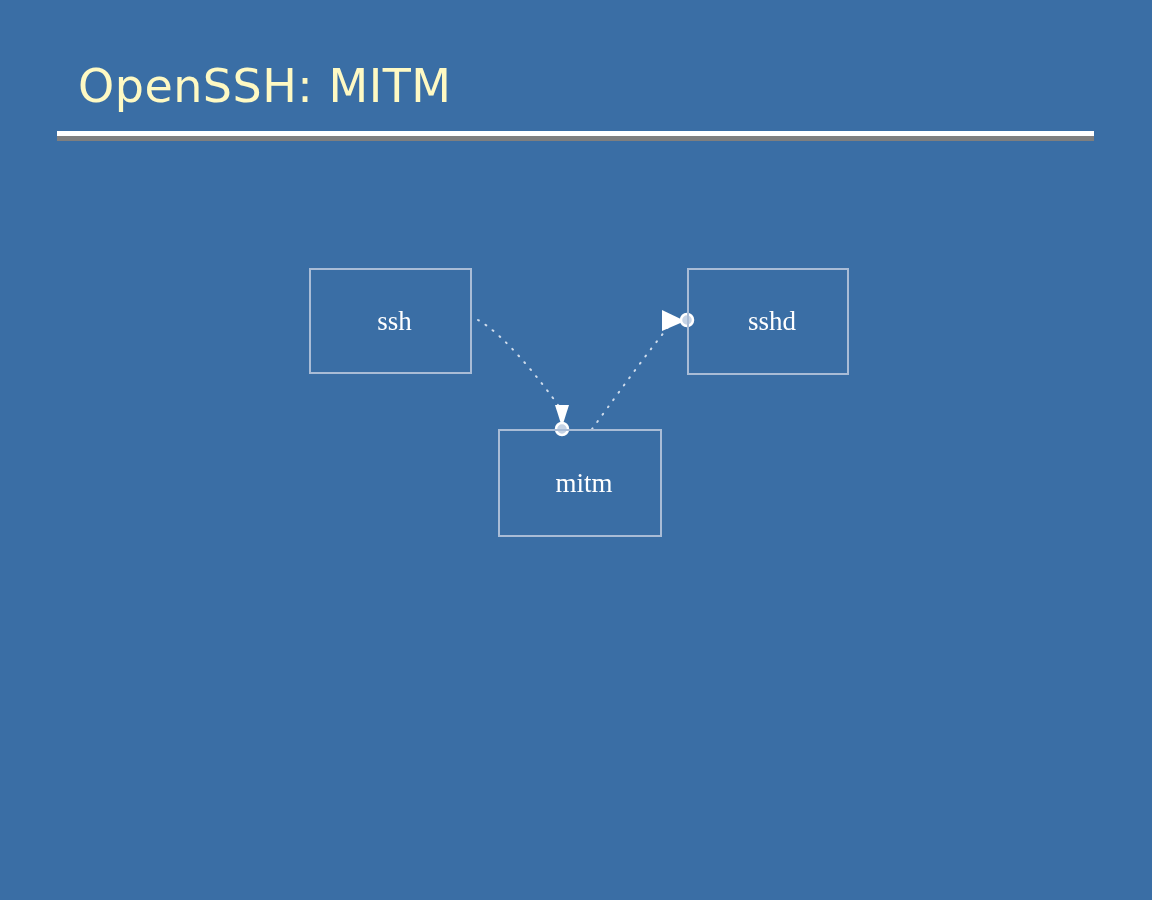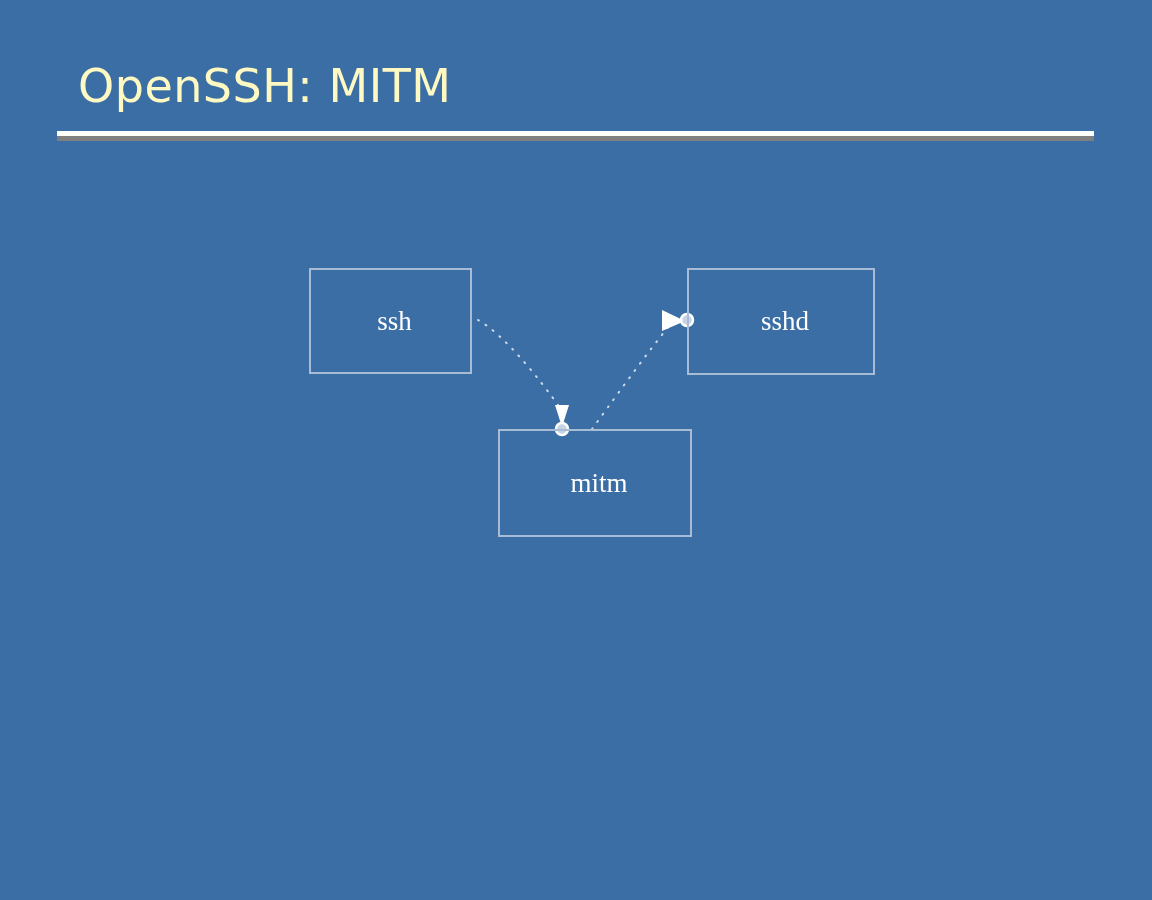--- a/index.html
+++ b/index.html
@@ -78,22 +78,22 @@
   }
   .node-label {
     font-family: "Liberation Serif", serif;
     font-size: 27px;
     color: #ffffff;
     line-height: 1;
     user-select: none;
   }
 
   #node-ssh  { left: 309px; top: 268px; width: 163px; height: 106px; }
-  #node-sshd { left: 687px; top: 268px; width: 188px; height: 107px; }
-  #node-mitm { left: 498px; top: 429px; width: 194px; height: 108px; }
+  #node-sshd { left: 687px; top: 268px; width: 162px; height: 107px; }
+  #node-mitm { left: 498px; top: 429px; width: 164px; height: 108px; }
 </style>
 </head>
 <body>
 
 <div id="slide">
 
   <div id="slide-title">OpenSSH: MITM</div>
 
   <div id="title-rule"></div>
   <div id="title-rule-shadow"></div>

